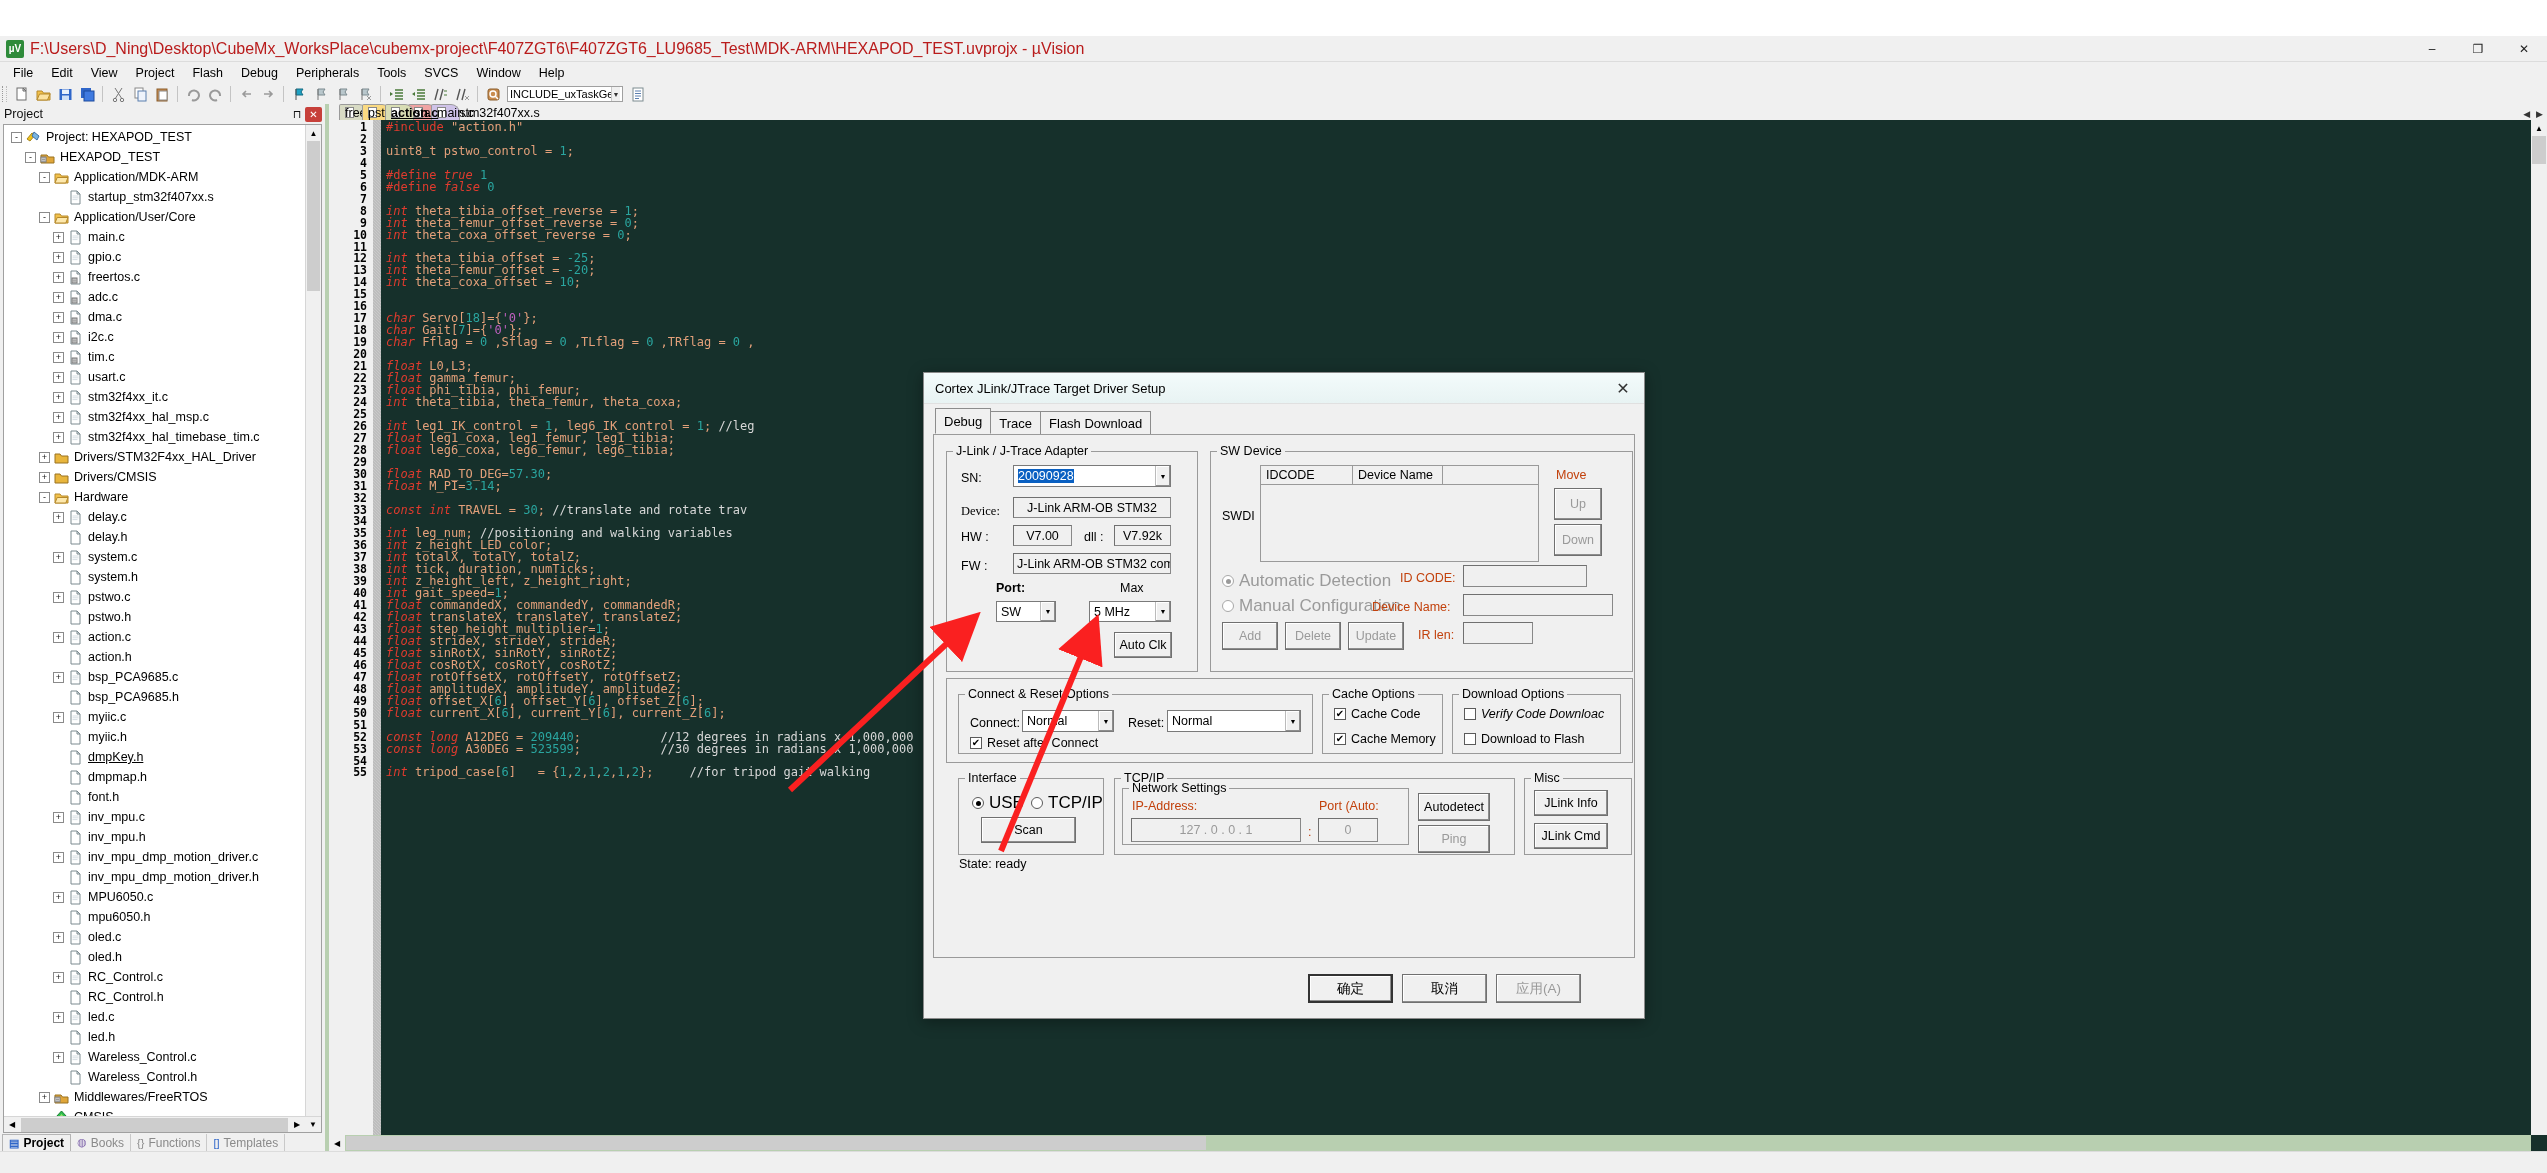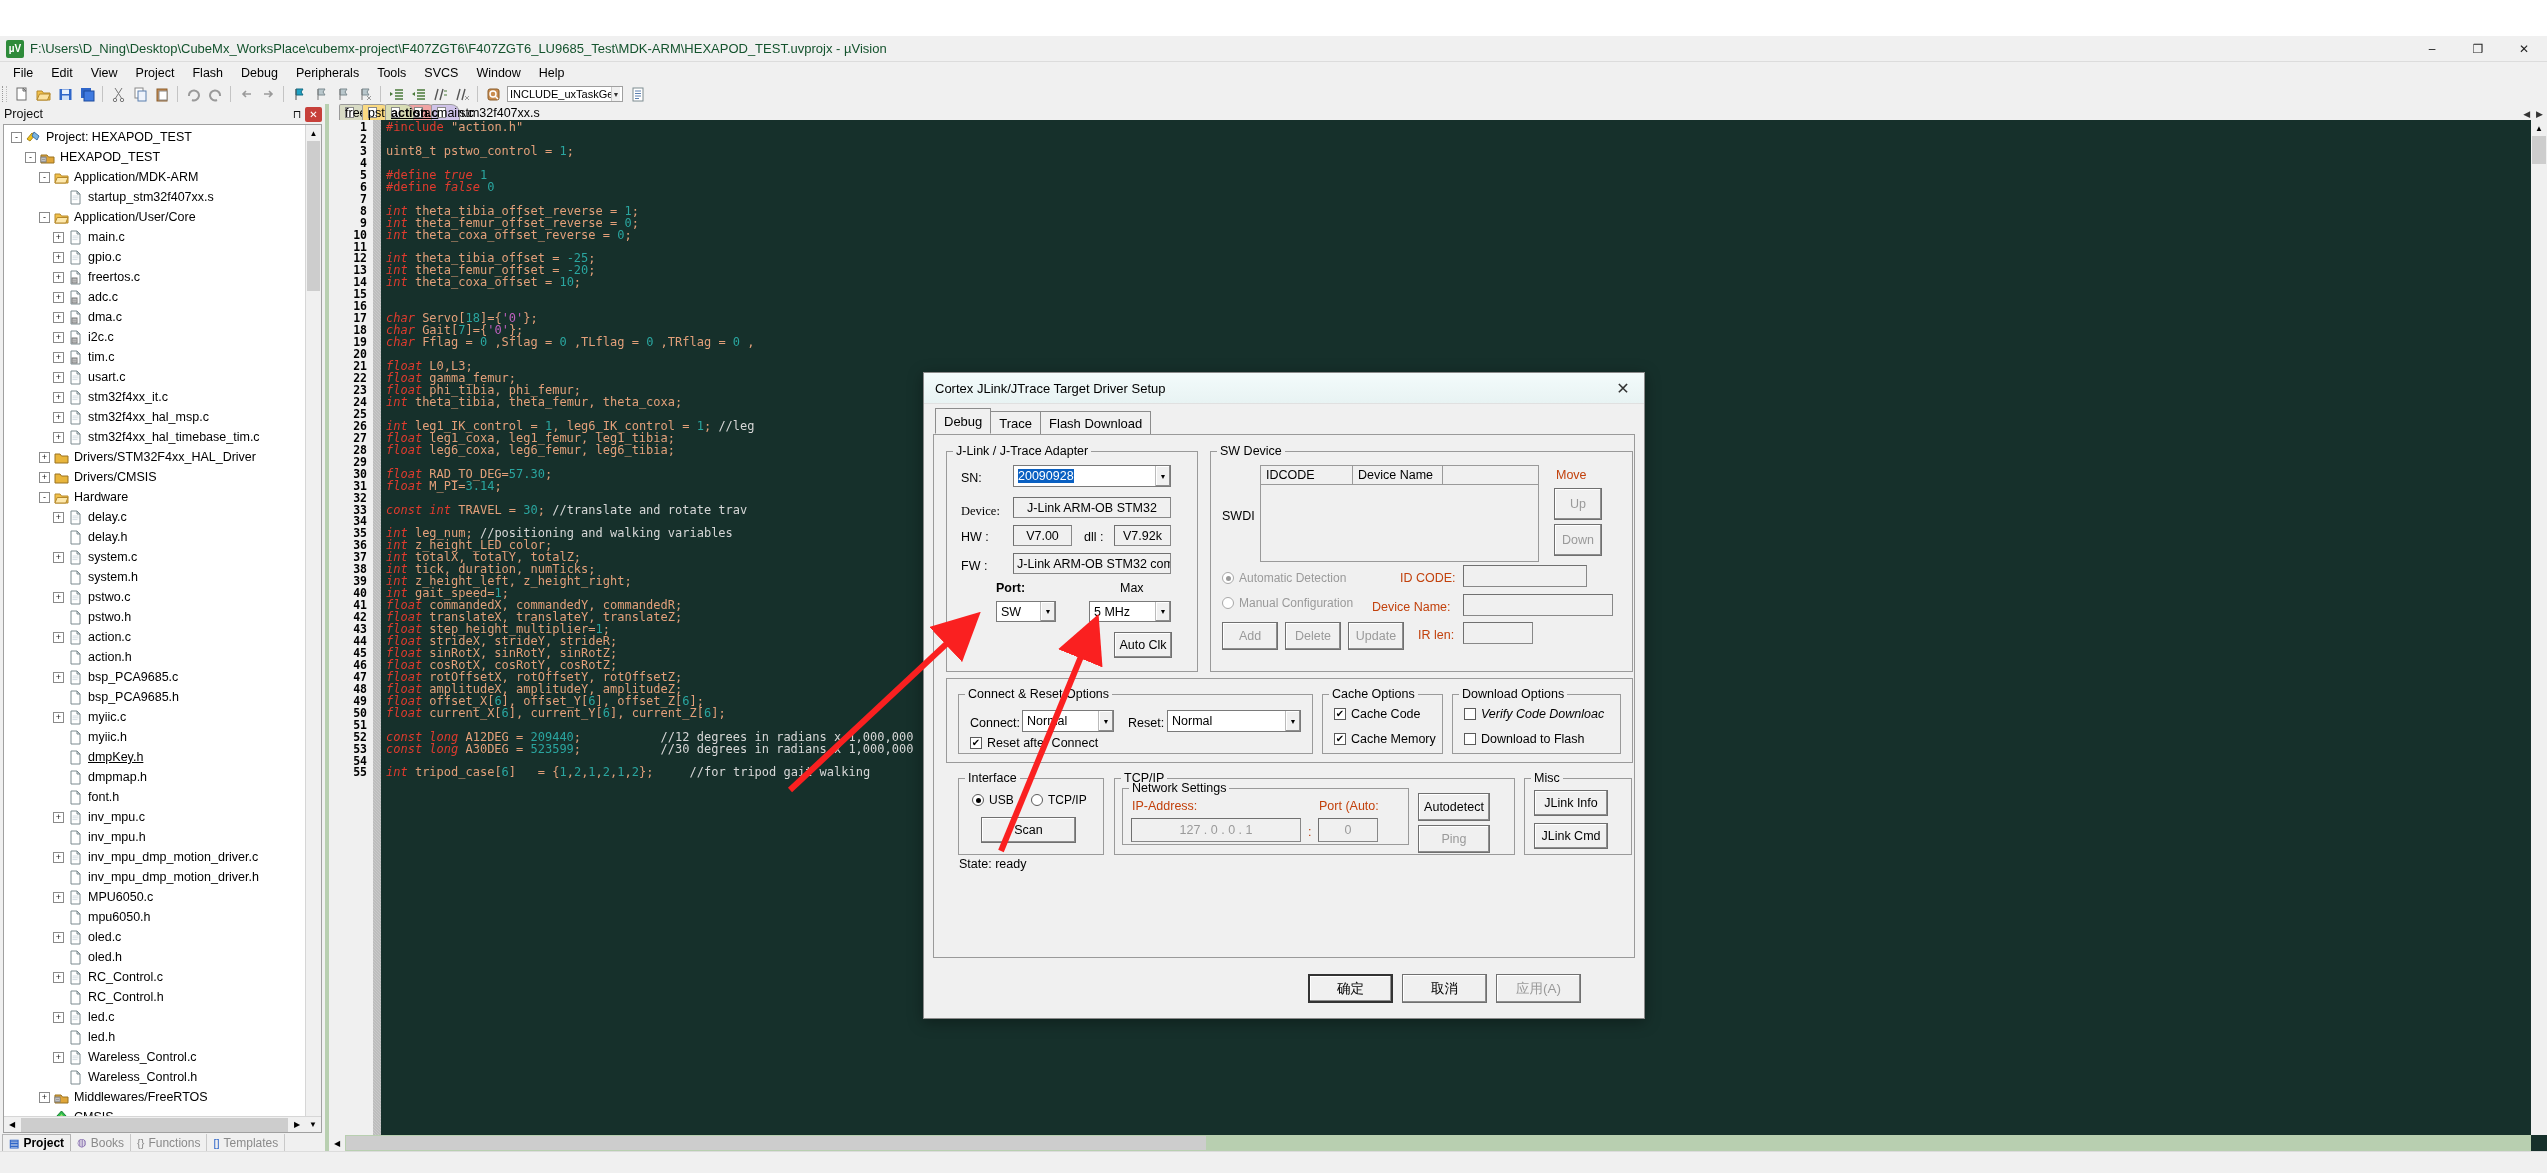--- a/index.html
+++ b/index.html
@@ -16,21 +16,21 @@
   
   #titlebar {
     height:26px; background:#f0f0f0; display:flex; align-items:center;
     border-bottom:1px solid #dcdcdc; position:relative;margin-top:36px;
   }
   #titlebar .app-icon {
     width:18px; height:18px; margin:0 6px 0 6px; background:#2e8b3a;
     border-radius:2px; display:flex; align-items:center; justify-content:center;
     color:#fff; font-size:10px; font-weight:bold; flex:0 0 auto;
   }
-  #titlebar .title-text { font-size:13px; color:#14532d; white-space:nowrap; }
+  #titlebar .title-text { font-size:16px; color:#b91c1c; white-space:nowrap; }
   #win-btns { position:absolute; right:0; top:0; height:26px; display:flex; }
   #win-btns div {
     width:46px; height:26px; display:flex; align-items:center; justify-content:center;
     font-size:12px; color:#222;
   }
 
   
   #menubar { height:22px; background:#f0f0f0; display:flex; align-items:center; padding-left:4px; }
   #menubar .mi { padding:2px 9px; font-size:12.5px; color:#000; cursor:default; }
 
@@ -225,21 +225,21 @@
   .btn3d.dis { color:#9a9a9a; }
   .btn3d.def { border:2px solid #333; }
 
   .cbx { position:absolute; display:flex; align-items:center; font-size:12.5px; white-space:nowrap;}
   .cbx .bx {
     width:12px; height:12px; border:1px solid #5a5a5a; background:#fff; margin-right:5px;
     display:flex; align-items:center; justify-content:center; font-size:10px; line-height:10px;
     flex:0 0 auto;
   }
 
-  .rdo { position:absolute; display:flex; align-items:center; font-size:12px; white-space:nowrap;}
+  .rdo { position:absolute; display:flex; align-items:center; font-size:17px; white-space:nowrap;}
   .rdo .rb {
     width:12px; height:12px; border:1px solid #5a5a5a; border-radius:50%; background:#fff;
     margin-right:5px; display:flex; align-items:center; justify-content:center; flex:0 0 auto;
   }
   .rdo .rb i { width:5px; height:5px; border-radius:50%; background:#000; display:block; }
   .rdo.dis { color:#9a9a9a; }
   .rdo.dis .rb { border-color:#a8a8a8; }
   .rdo.dis .rb i { background:#9a9a9a; }
 
   

